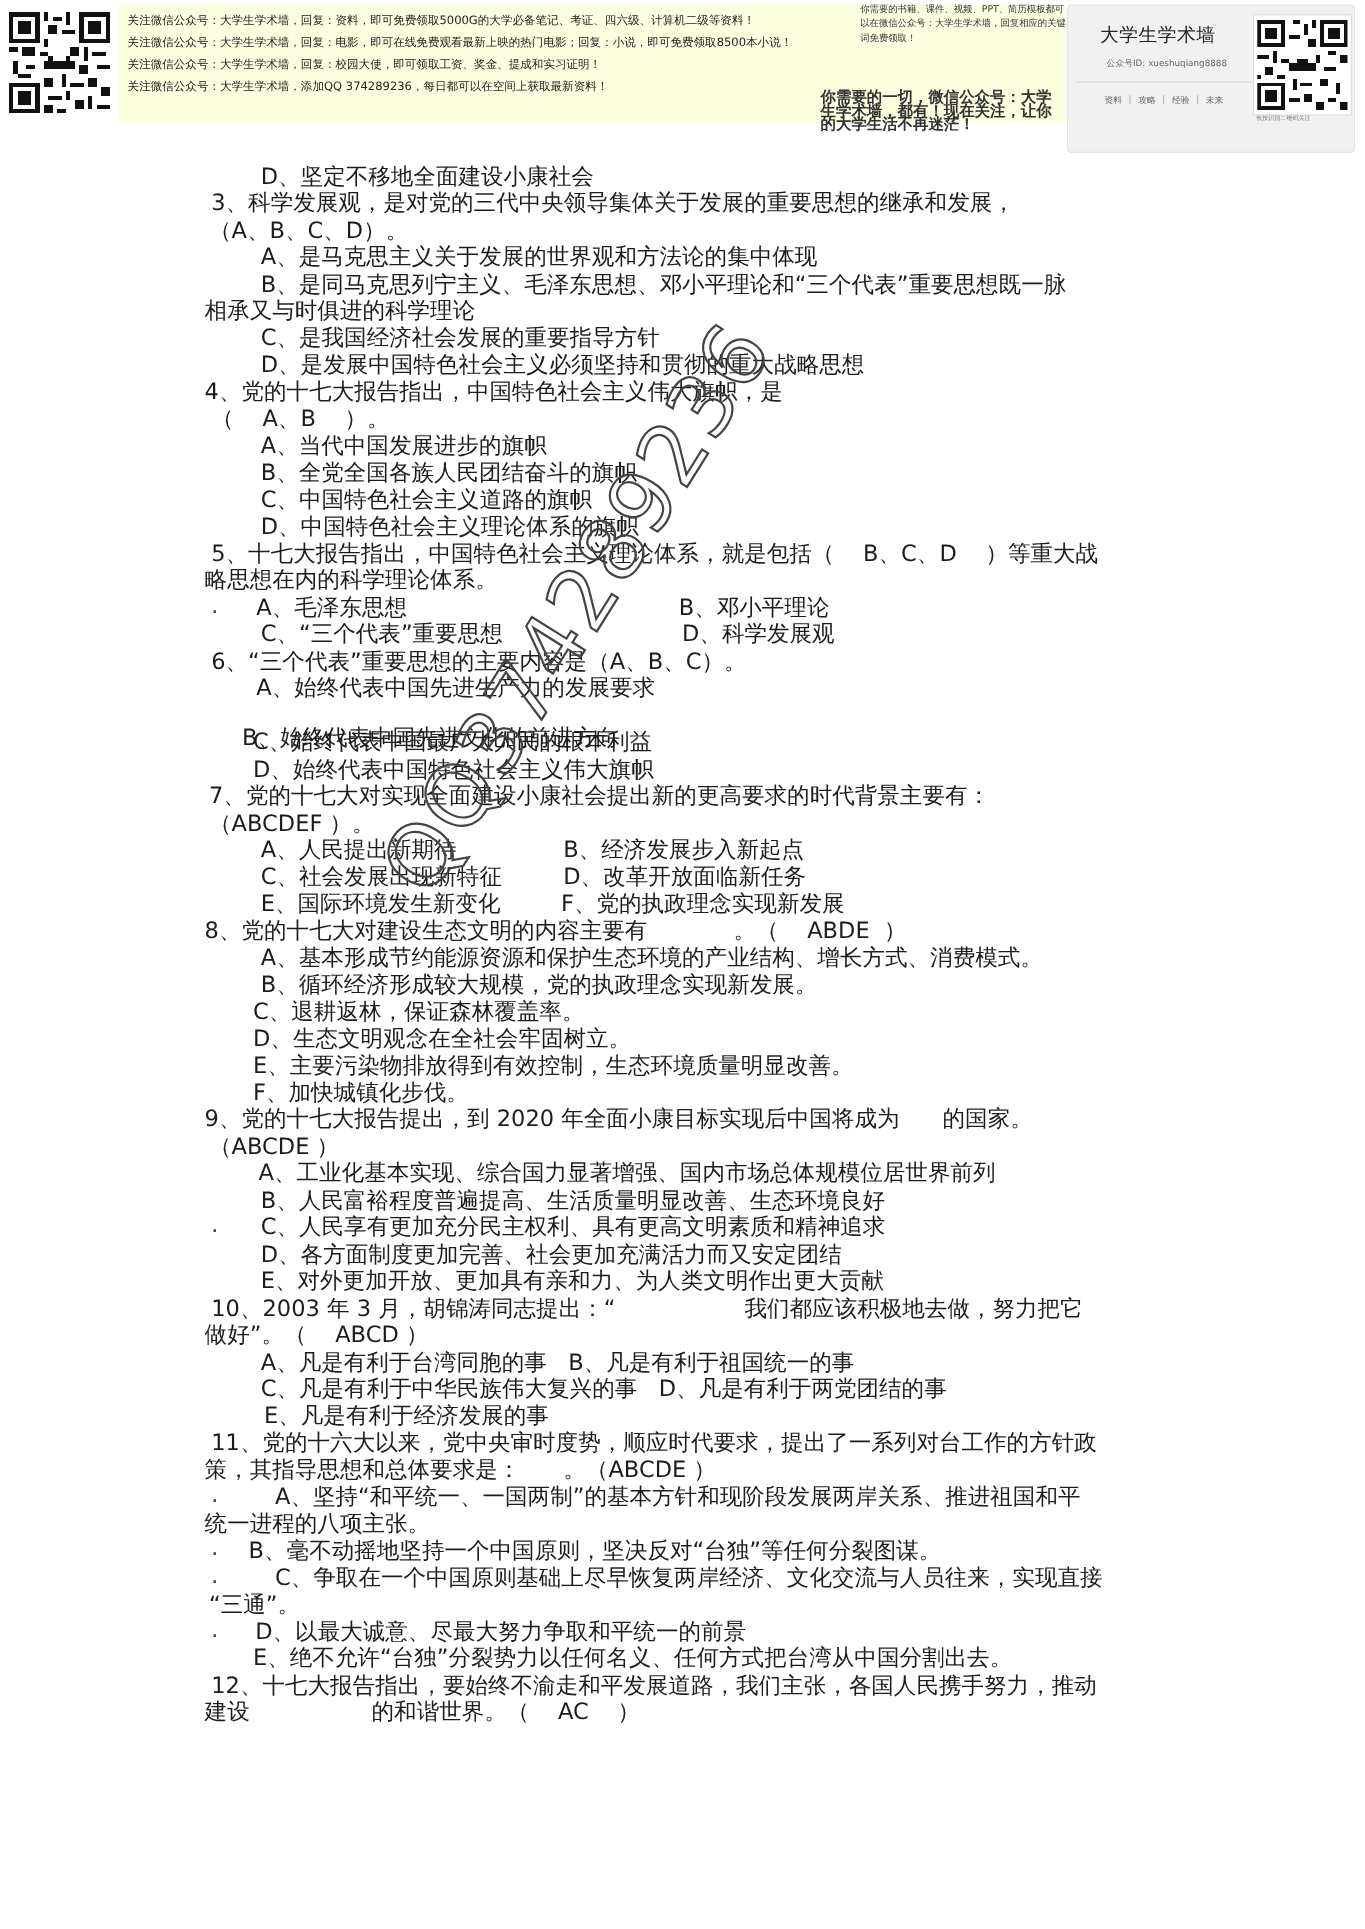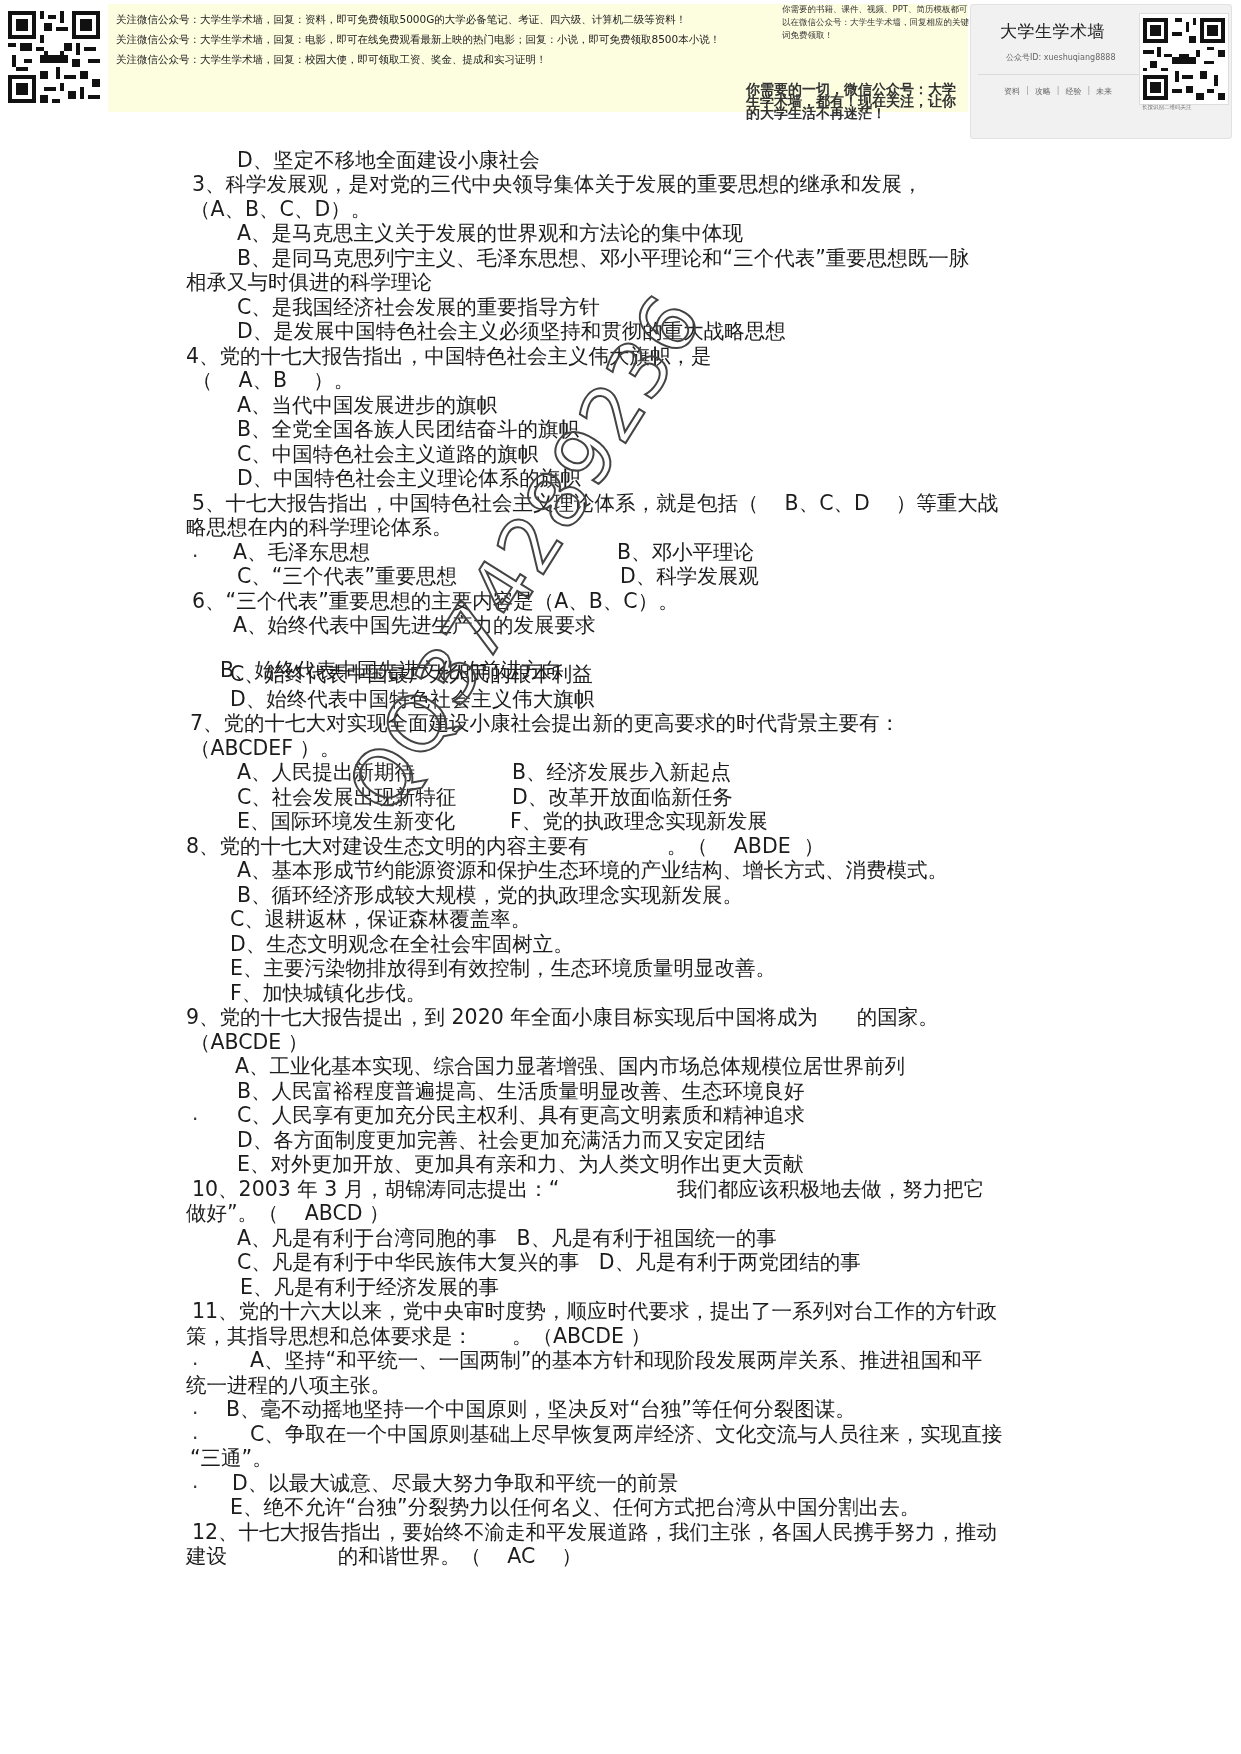--- a/index.html
+++ b/index.html
@@ -91,20 +91,21 @@
           <rect x="8" y="21" width="2" height="2"></rect>
           <rect x="11" y="22" width="2" height="1"></rect>
       </g>
     </svg>
   </div>
 
   <div class="banner-lines">
     <div class="banner-line">关注微信公众号：大学生学术墙，回复：资料，即可免费领取5000G的大学必备笔记、考证、四六级、计算机二级等资料！</div>
     <div class="banner-line">关注微信公众号：大学生学术墙，回复：电影，即可在线免费观看最新上映的热门电影；回复：小说，即可免费领取8500本小说！</div>
     <div class="banner-line">关注微信公众号：大学生学术墙，回复：校园大使，即可领取工资、奖金、提成和实习证明！</div>
+    <div class="banner-line">关注微信公众号：大学生学术墙，添加QQ 374289236，每日都可以在空间上获取最新资料！</div>
   </div>
 
   <div class="promo-top">你需要的书籍、课件、视频、PPT、简历模板都可以在微信公众号：大学生学术墙，回复相应的关键词免费领取！</div>
   <div class="promo-bottom">你需要的一切，微信公众号：大学生学术墙，都有！现在关注，让你的大学生活不再迷茫！</div>
 
   <div class="card">
     <div class="card-title">大学生学术墙</div>
     <div class="card-id">公众号ID: xueshuqiang8888</div>
     <div class="card-divider"></div>
     <div class="card-links">

